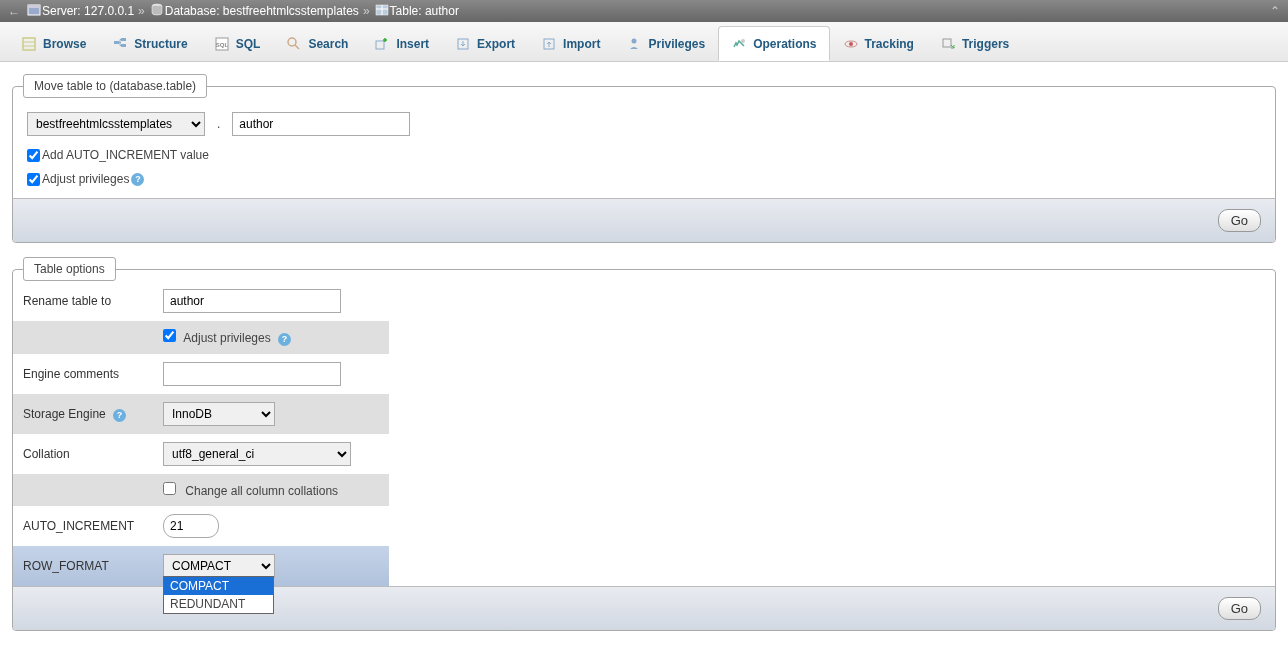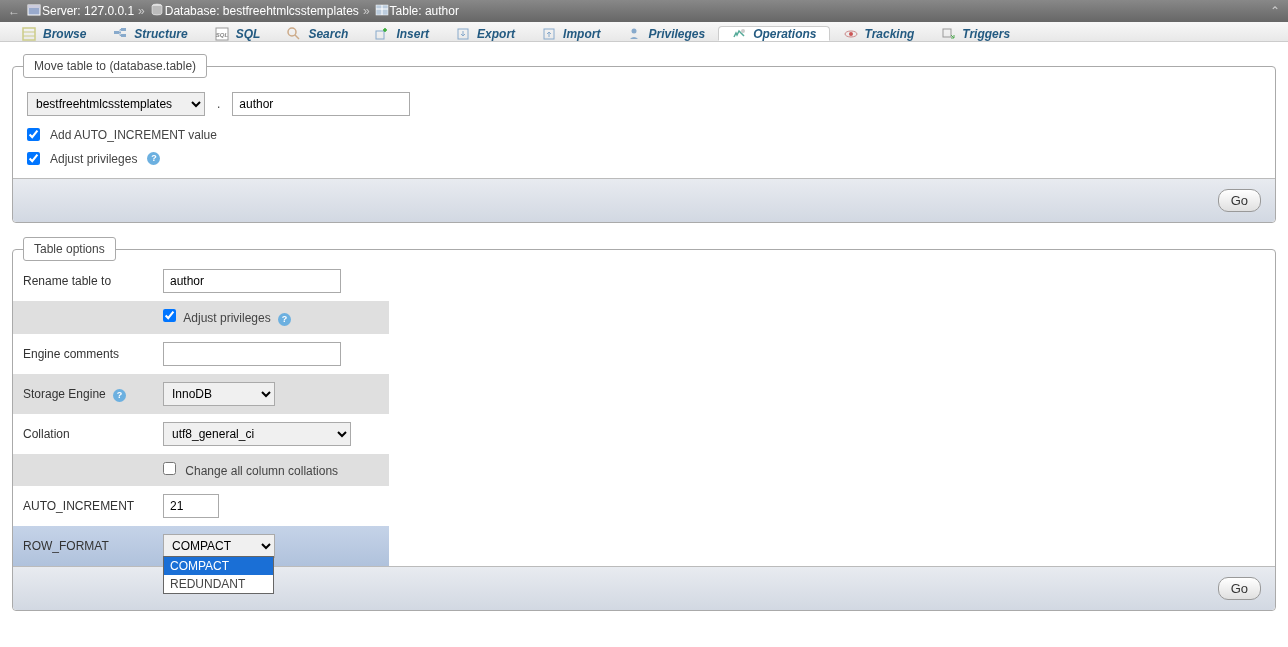--- a/index.html
+++ b/index.html
@@ -17,22 +17,21 @@
 .breadcrumb-bar a { color: #fff; text-decoration: none; }
 .breadcrumb-bar .back-arrow { margin-right: 6px; color: #ccc; cursor: pointer; }
 .breadcrumb-bar .sep { margin: 0 4px; color: #ccc; }
 .breadcrumb-bar .collapse-icon { margin-left: auto; color: #ccc; cursor: pointer; }
 
 .tab-bar {
   background: linear-gradient(to bottom, #f8f8f8, #e8e8e8);
   border-bottom: 1px solid #ccc;
   display: flex;
   padding: 4px 8px 0;
-  height: 20px;
-  font-style: italic;
+  height: 40px;
 }
 .tab {
   display: flex;
   align-items: center;
   padding: 6px 12px;
   color: #235a81;
   font-weight: bold;
   cursor: pointer;
   border: 1px solid transparent;
   font-size: 12px;
@@ -73,21 +72,21 @@
 select, input[type="text"], input[type="number"] {
   border: 1px solid #aaa;
   padding: 4px 6px;
   font-size: 12px;
   background: #fff;
   font-family: inherit;
 }
 select { background: #f0f0f0; padding: 3px 4px; }
 input[type="text"] { height: 24px; }
 
-.check-row { display: flex; align-items: flex-start; gap: 10px; margin-bottom: 6px; padding: 2px 0; }
+.check-row { display: flex; align-items: center; gap: 2px; margin-bottom: 6px; padding: 2px 0; }
 .check-row label { cursor: pointer; }
 
 .help-icon {
   display: inline-block;
   width: 13px; height: 13px;
   border-radius: 50%;
   background: #6cb0e0;
   color: #fff;
   font-size: 9px;
   text-align: center;
@@ -340,21 +339,21 @@
         </tr>
         <tr class="even">
           <td></td>
           <td>
             <input type="checkbox" style="">
             <label style="margin-left:6px">Change all column collations</label>
           </td>
         </tr>
         <tr class="odd">
           <td class="label-cell">AUTO_INCREMENT</td>
-          <td><input type="text" style="width: 56px;" value="21"></td>
+          <td><input type="text" style="width: 56px; border-radius: 11px;" value="21"></td>
         </tr>
         <tr class="highlight">
           <td class="label-cell">ROW_FORMAT</td>
           <td style="position:relative">
             <select style="width:112px">
               <option>COMPACT</option>
             </select>
             <div class="dropdown-open" style="left:10px; top:30px">
               <div class="opt selected">COMPACT</div>
               <div class="opt">REDUNDANT</div>

